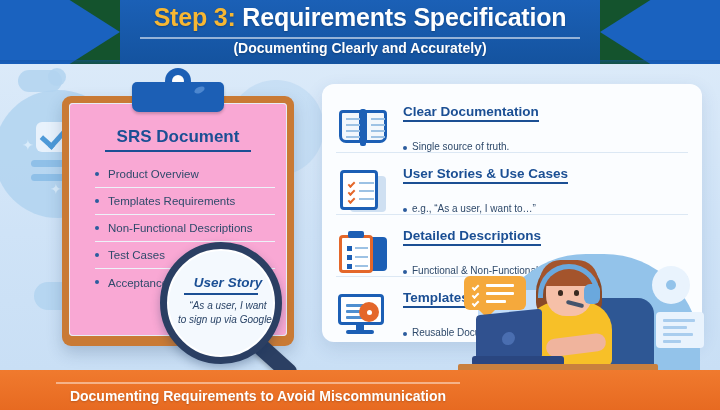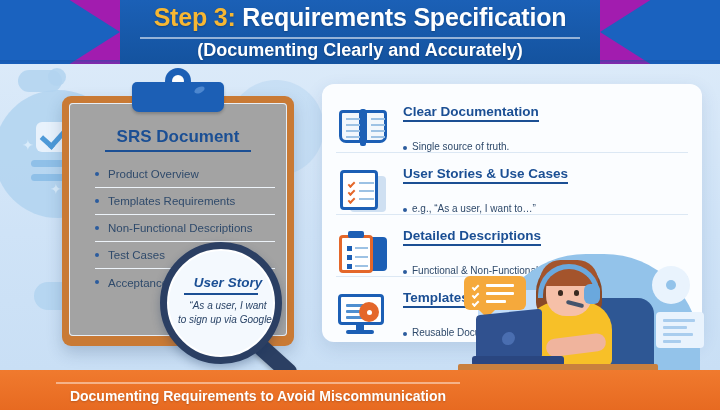--- a/index.html
+++ b/index.html
@@ -7,21 +7,21 @@
   body {
     font-family:"Liberation Sans", sans-serif;
     background:#cfe2f6;
     position:relative;
   }
   .stage { position:absolute; inset:0; width:720px; height:410px; overflow:hidden; }
 
   
   .header {
     position:absolute; left:0; top:0; width:720px; height:64px;
-    background:#a21caf;
+    background:#14532d;
     overflow:hidden;
   }
   .hdr-chev {
     position:absolute; top:0; width:120px; height:64px;
     background:#1a62bf;
   }
   .hdr-chev.left  { left:0;  clip-path:polygon(0 0, 58% 0, 100% 50%, 58% 100%, 0 100%); }
   .hdr-chev.right { right:0; clip-path:polygon(42% 0, 100% 0, 100% 100%, 42% 100%, 0 50%); }
   .hdr-sheen {
     position:absolute; left:120px; top:0; width:480px; height:64px;
@@ -32,21 +32,21 @@
     font-size:25px; font-weight:bold; color:#ffffff; letter-spacing:-0.2px;
     display:inline-block; text-shadow:0 1px 2px rgba(0,0,0,.25);
   }
   .title .step { color:#f7b733; }
   .title-rule {
     position:absolute; left:50%; transform:translateX(-50%); top:37px;
     width:440px; height:2px; background:rgba(255,255,255,.55);
   }
   .subtitle {
     position:absolute; left:0; top:40px; width:720px; text-align:center;
-    font-size:18px; font-weight:bold; color:#ffffff;
+    font-size:14px; font-weight:bold; color:#ffffff;
     text-shadow:0 1px 2px rgba(0,0,0,.25);
   }
   .hdr-fade {
     position:absolute; left:0; top:60px; width:720px; height:6px;
     background:linear-gradient(180deg, rgba(19,82,163,.55), rgba(207,226,246,0));
   }
 
   
   .bodybg {
     position:absolute; left:0; top:64px; width:720px; height:306px;
@@ -70,21 +70,21 @@
 
   
   .clipboard {
     position:absolute; left:62px; top:96px; width:232px; height:250px;
     background:#c97a35;
     border-radius:9px;
     box-shadow:0 7px 16px rgba(30,60,100,.22);
   }
   .clip-inner {
     position:absolute; left:7px; top:7px; right:7px; bottom:10px;
-    background:#a3a3a3; border-radius:4px;
+    background:#f9a8d4; border-radius:4px;
     box-shadow:inset 0 0 0 1px #e7eef6;
   }
   .clip-top {
     position:absolute; left:50%; transform:translateX(-50%); top:-14px;
     width:92px; height:30px; background:#1c5fb5; border-radius:5px 5px 7px 7px;
     box-shadow:0 2px 3px rgba(0,0,0,.2);
   }
   .clip-top:after{
     content:""; position:absolute; left:62px; top:5px; width:11px; height:6px;
     border-radius:50%; background:#4d87cf; transform:rotate(-25deg);

